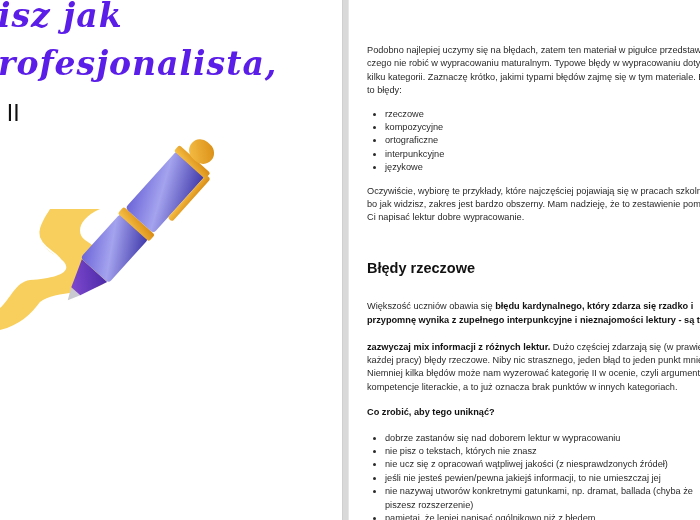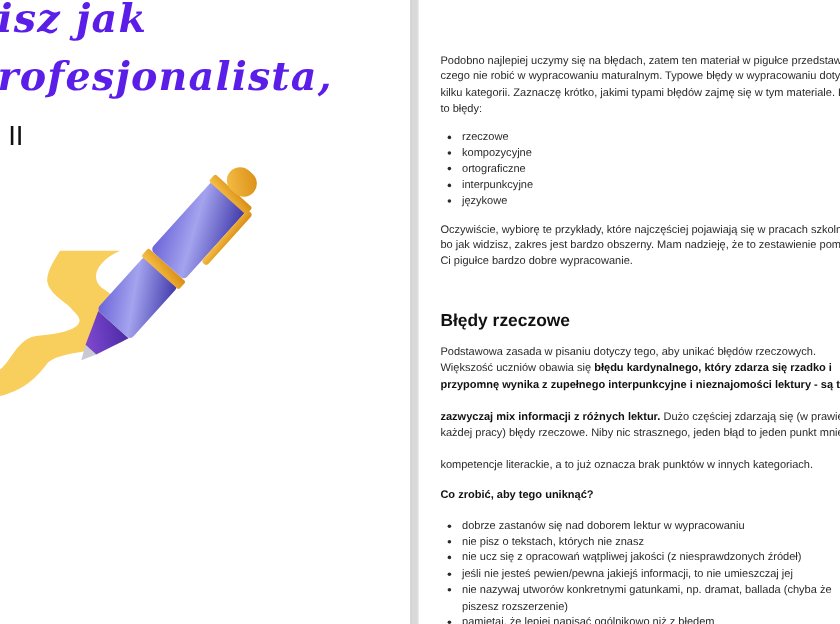--- a/index.html
+++ b/index.html
@@ -118,33 +118,33 @@
     <ul>
       <li>rzeczowe</li>
       <li>kompozycyjne</li>
       <li>ortograficzne</li>
       <li>interpunkcyjne</li>
       <li>językowe</li>
     </ul>
     <p>
       <span>Oczywiście, wybiorę te przykłady, które najczęściej pojawiają się w pracach szkoln</span><br>
       <span>bo jak widzisz, zakres jest bardzo obszerny. Mam nadzieję, że to zestawienie pom</span><br>
-      <span>Ci pigułce bardzo dobre wypracowanie.</span>
+      <span>Ci napisać lektur dobre wypracowanie.</span>
     </p>
 
     <h2>Błędy rzeczowe</h2>
 
     <p>
-      <span>Podstawowa zasada w pisaniu dotyczy tego, aby unikać błędów rzeczowych.</span><br>
+      <br>
       <span>Większość uczniów obawia się </span><span class="bold">błędu kardynalnego, który zdarza się rzadko i</span><br>
       <span class="bold">przypomnę wynika z zupełnego interpunkcyjne i nieznajomości  lektury - są t</span><br>
       <br>
       <span class="bold">zazwyczaj mix informacji z różnych lektur.</span><span> Dużo częściej zdarzają się (w prawie</span><br>
       <span>każdej pracy) błędy rzeczowe. Niby nic strasznego, jeden błąd to jeden punkt mnie</span><br>
-      <br>
+      <span>Niemniej kilka błędów może nam wyzerować kategorię II w ocenie, czyli argument</span><br>
       <span>kompetencje literackie, a to już oznacza brak punktów w innych kategoriach.</span>
     </p>
 
     <div class="sub-heading">Co zrobić, aby tego uniknąć?</div>
 
     <ul class="avoid">
       <li>dobrze zastanów się nad doborem lektur w wypracowaniu</li>
       <li>nie pisz o tekstach, których nie znasz</li>
       <li>nie ucz się z opracowań wątpliwej jakości (z niesprawdzonych źródeł)</li>
       <li>jeśli nie jesteś pewien/pewna jakiejś informacji, to nie umieszczaj jej</li>

